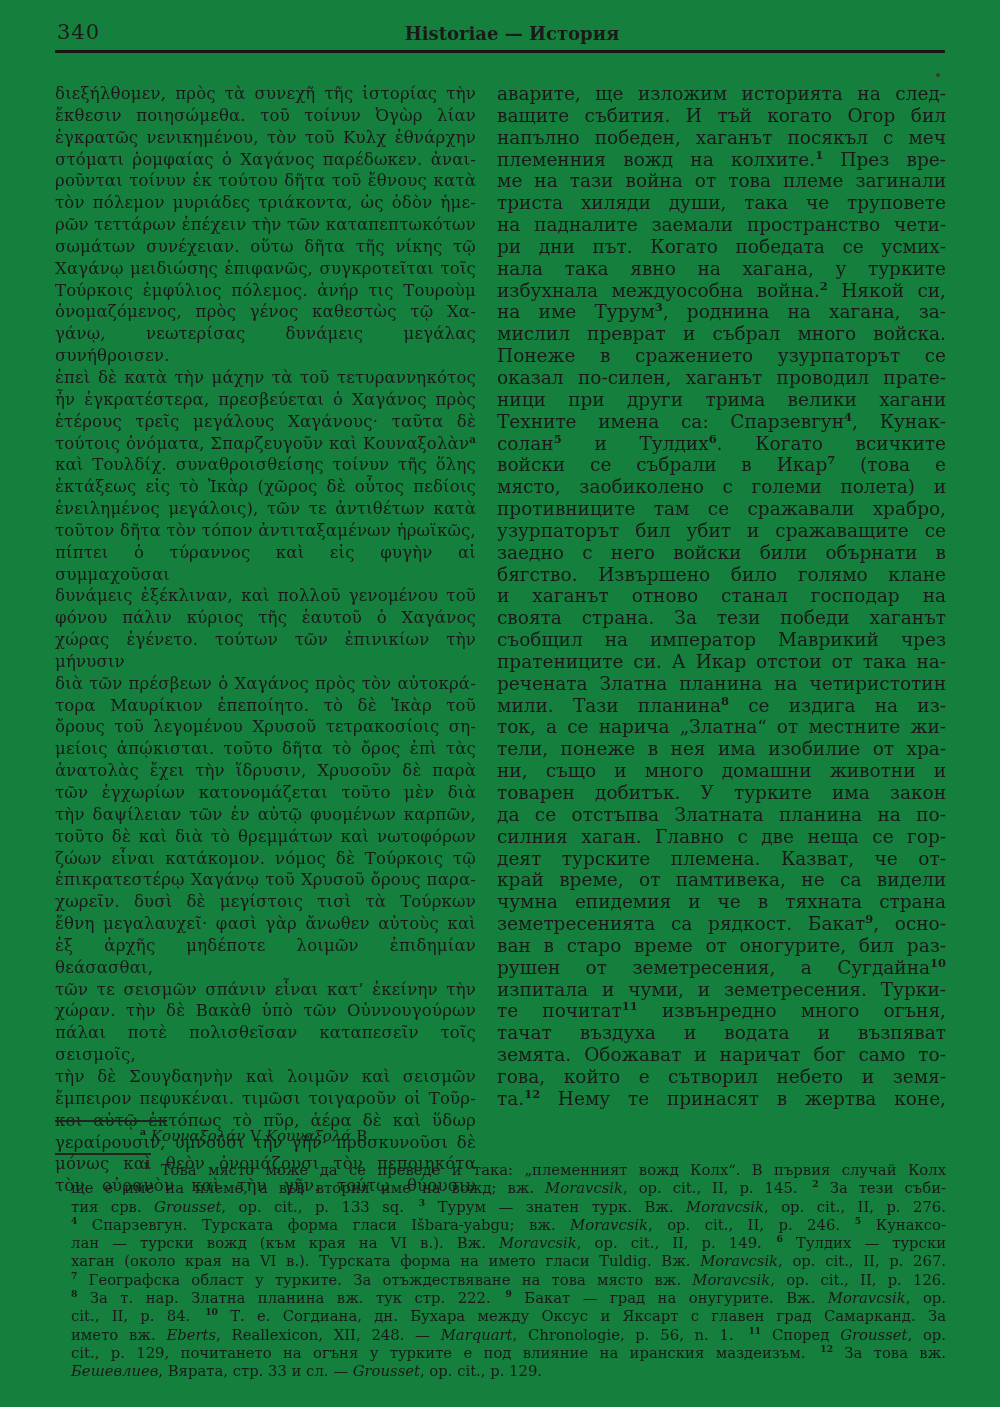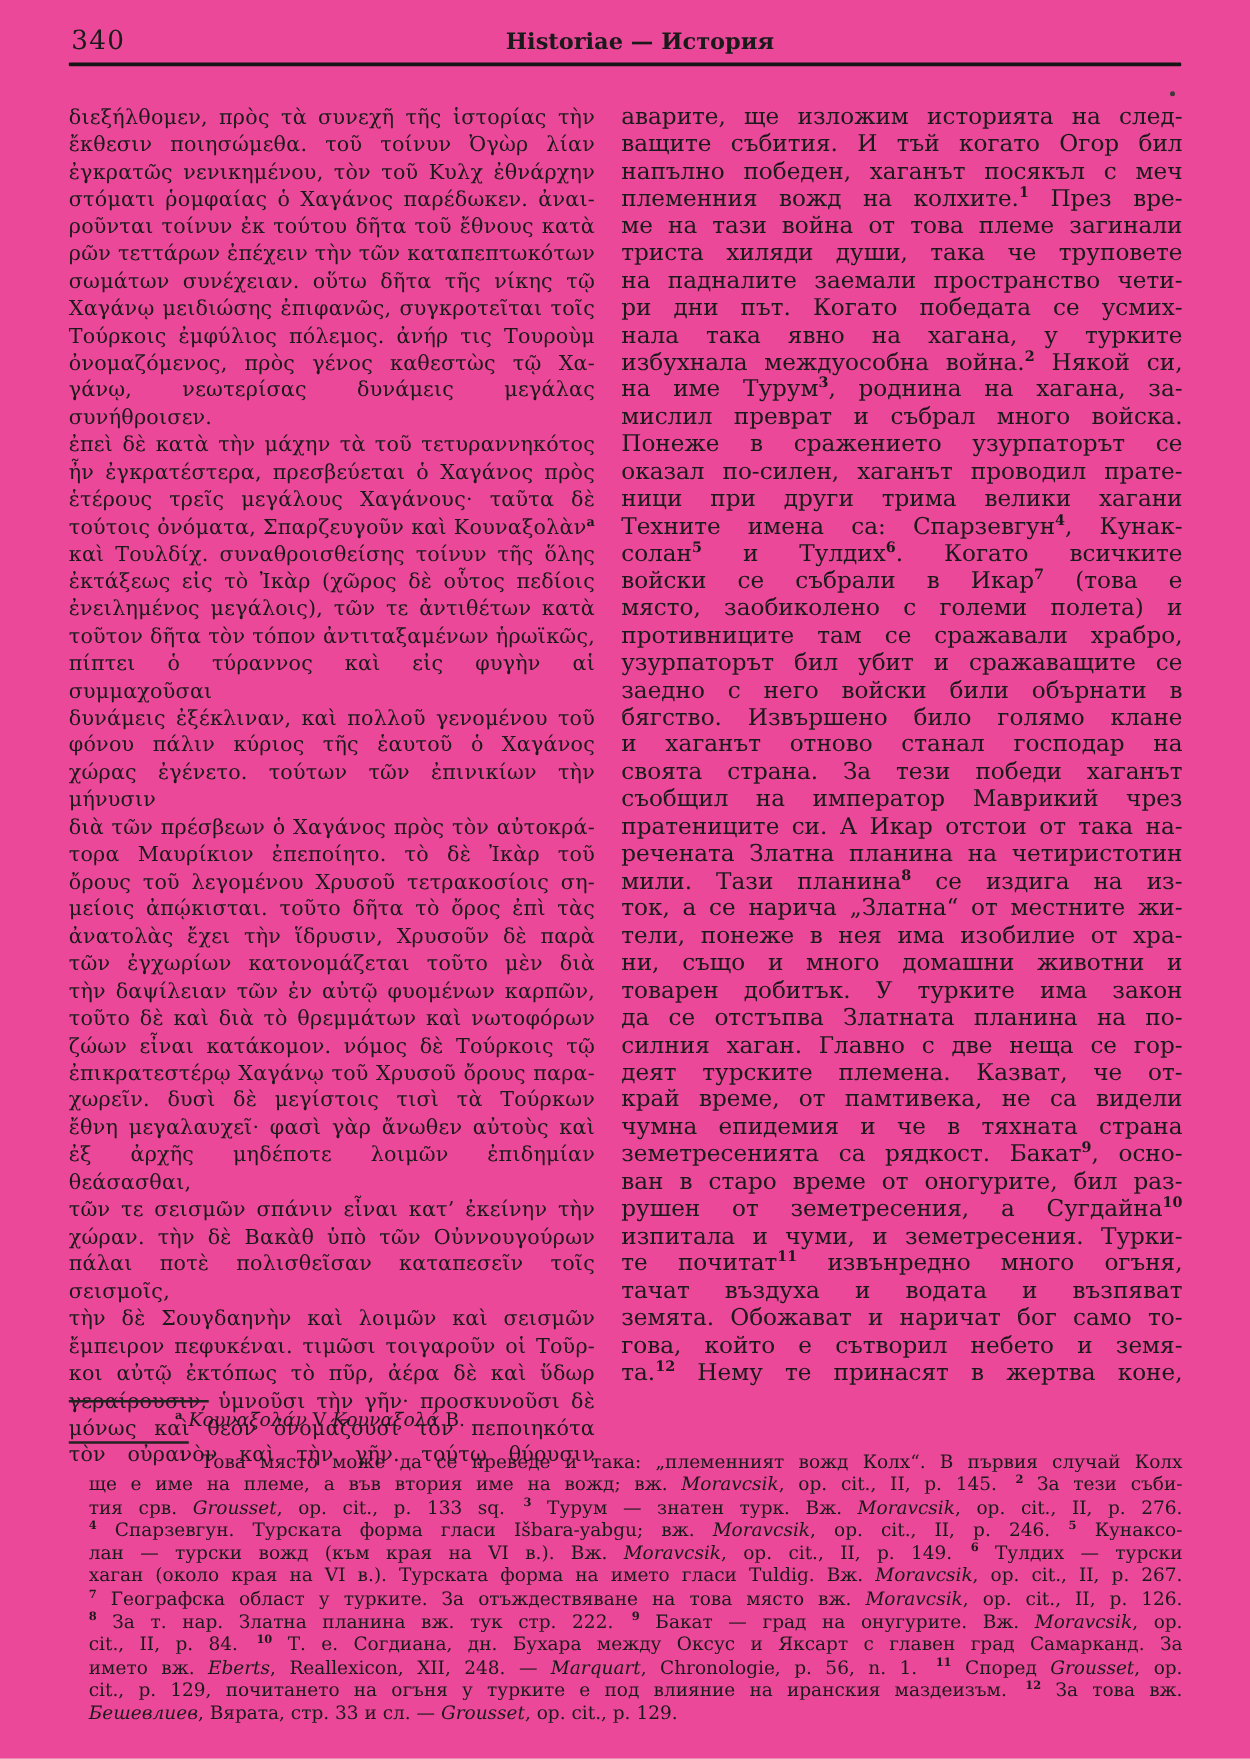--- a/index.html
+++ b/index.html
@@ -1,18 +1,18 @@
 <!DOCTYPE html>
 <html><head>
 <meta charset="utf-8">
 <style>
   html,body{margin:0;padding:0;background:#e8e6e1;}
   .page{
     position:relative;width:1000px;height:1407px;margin:0 auto;
-    background:#ec4899;color:#1a1a1a;overflow:hidden;
+    background:#15803d;color:#1a1a1a;overflow:hidden;
     font-family:"DejaVu Serif","Liberation Serif",serif;
   }
   
   .page-number{position:absolute;left:57px;top:20px;font-size:21px;letter-spacing:1px;}
   .running-title{position:absolute;left:0;top:23px;width:1000px;text-align:center;font-weight:700;font-size:18px;padding-left:12px;}
   .header-rule{position:absolute;left:55px;top:50px;width:890px;height:3px;background:#151515;border-radius:1px;}
   .artifact-dot{position:absolute;left:936px;top:73px;width:4px;height:4px;background:#3a3a3a;border-radius:50%;}
   
   .col{position:absolute;top:83px;}
   .col .line{text-align:justify;text-align-last:justify;white-space:normal;}
@@ -43,20 +43,21 @@
   <div class="header-rule"></div>
   <div class="artifact-dot"></div>
 
   <main>
     <section class="col greek-col">
         <div class="line"><span>διεξήλθομεν, πρὸς τὰ συνεχῆ τῆς ἱστορίας τὴν</span></div>
         <div class="line"><span>ἔκθεσιν ποιησώμεθα. τοῦ τοίνυν Ὀγὼρ λίαν</span></div>
         <div class="line"><span>ἐγκρατῶς νενικημένου, τὸν τοῦ Κυλχ ἐθνάρχην</span></div>
         <div class="line"><span>στόματι ῥομφαίας ὁ Χαγάνος παρέδωκεν. ἀναι-</span></div>
         <div class="line"><span>ροῦνται τοίνυν ἐκ τούτου δῆτα τοῦ ἔθνους κατὰ</span></div>
+        <div class="line"><span>τὸν πόλεμον μυριάδες τριάκοντα, ὡς ὁδὸν ἡμε-</span></div>
         <div class="line"><span>ρῶν τεττάρων ἐπέχειν τὴν τῶν καταπεπτωκότων</span></div>
         <div class="line"><span>σωμάτων συνέχειαν. οὕτω δῆτα τῆς νίκης τῷ</span></div>
         <div class="line"><span>Χαγάνῳ μειδιώσης ἐπιφανῶς, συγκροτεῖται τοῖς</span></div>
         <div class="line"><span>Τούρκοις ἐμφύλιος πόλεμος. ἀνήρ τις Τουροὺμ</span></div>
         <div class="line"><span>ὀνομαζόμενος, πρὸς γένος καθεστὼς τῷ Χα-</span></div>
         <div class="line"><span>γάνῳ, νεωτερίσας δυνάμεις μεγάλας συνήθροισεν.</span></div>
         <div class="line"><span>ἐπεὶ δὲ κατὰ τὴν μάχην τὰ τοῦ τετυραννηκότος</span></div>
         <div class="line"><span>ἦν ἐγκρατέστερα, πρεσβεύεται ὁ Χαγάνος πρὸς</span></div>
         <div class="line"><span>ἑτέρους τρεῖς μεγάλους Χαγάνους· ταῦτα δὲ</span></div>
         <div class="line"><span>τούτοις ὀνόματα, Σπαρζευγοῦν καὶ Κουναξολὰν</span><span class="sup">a</span></div>

